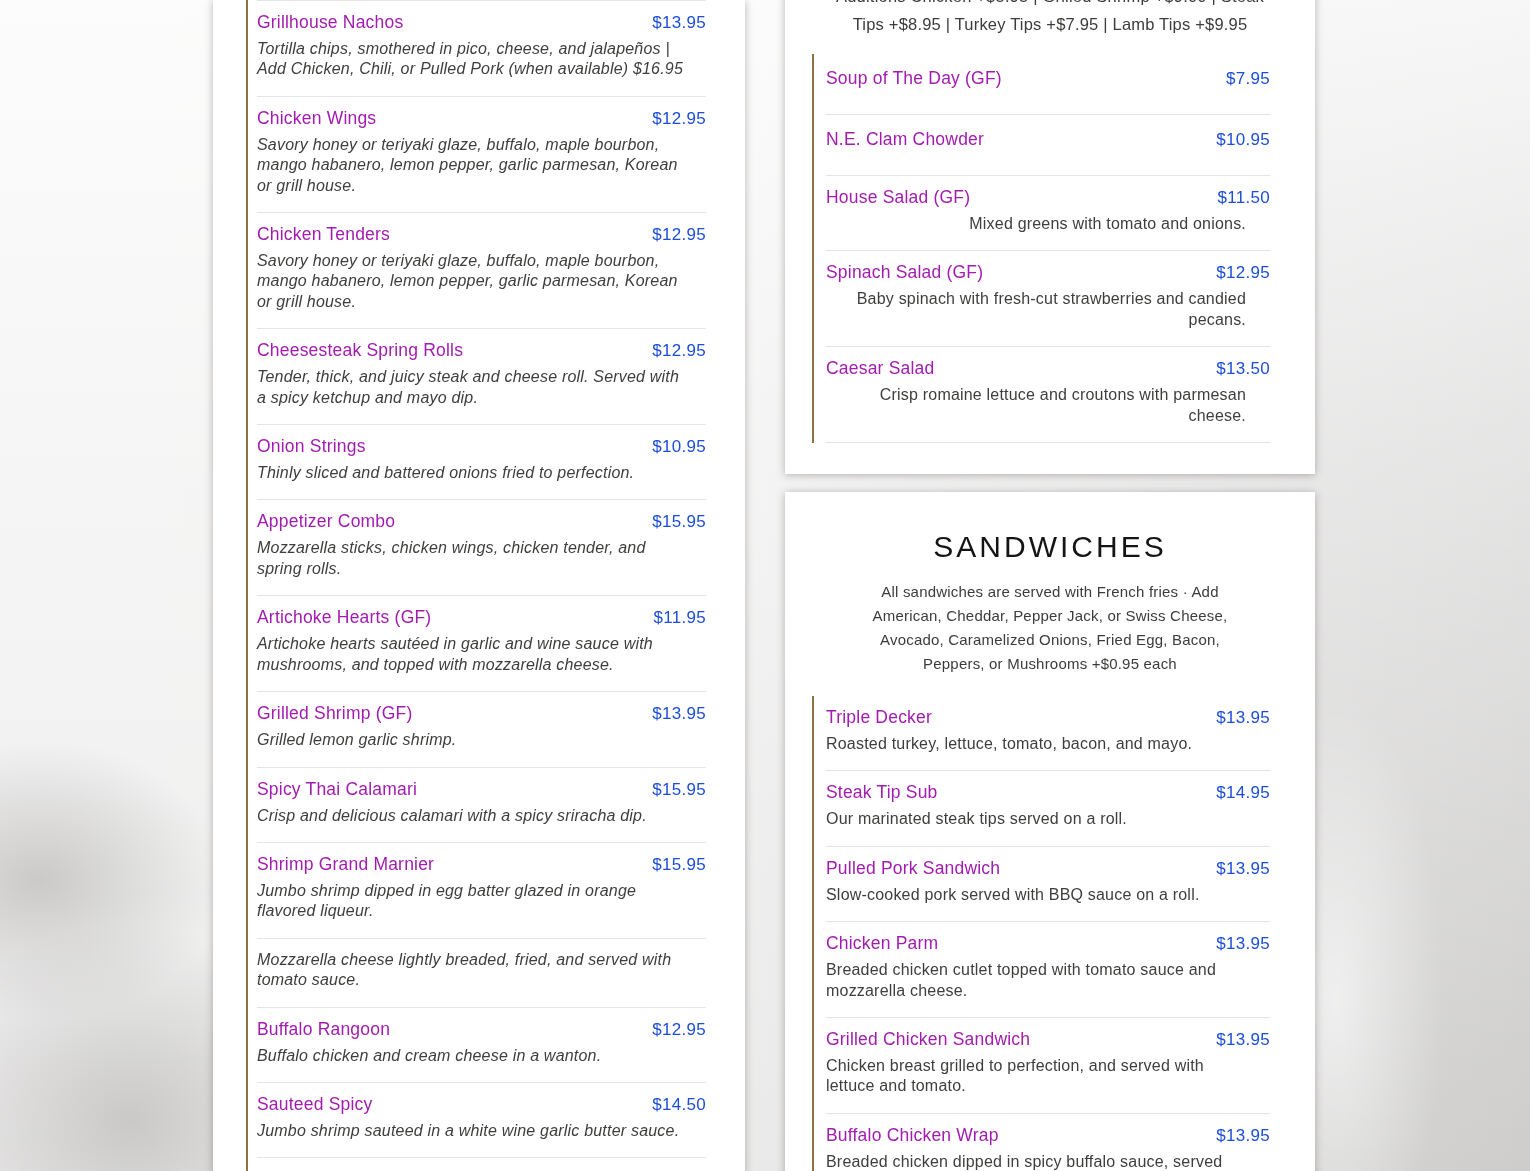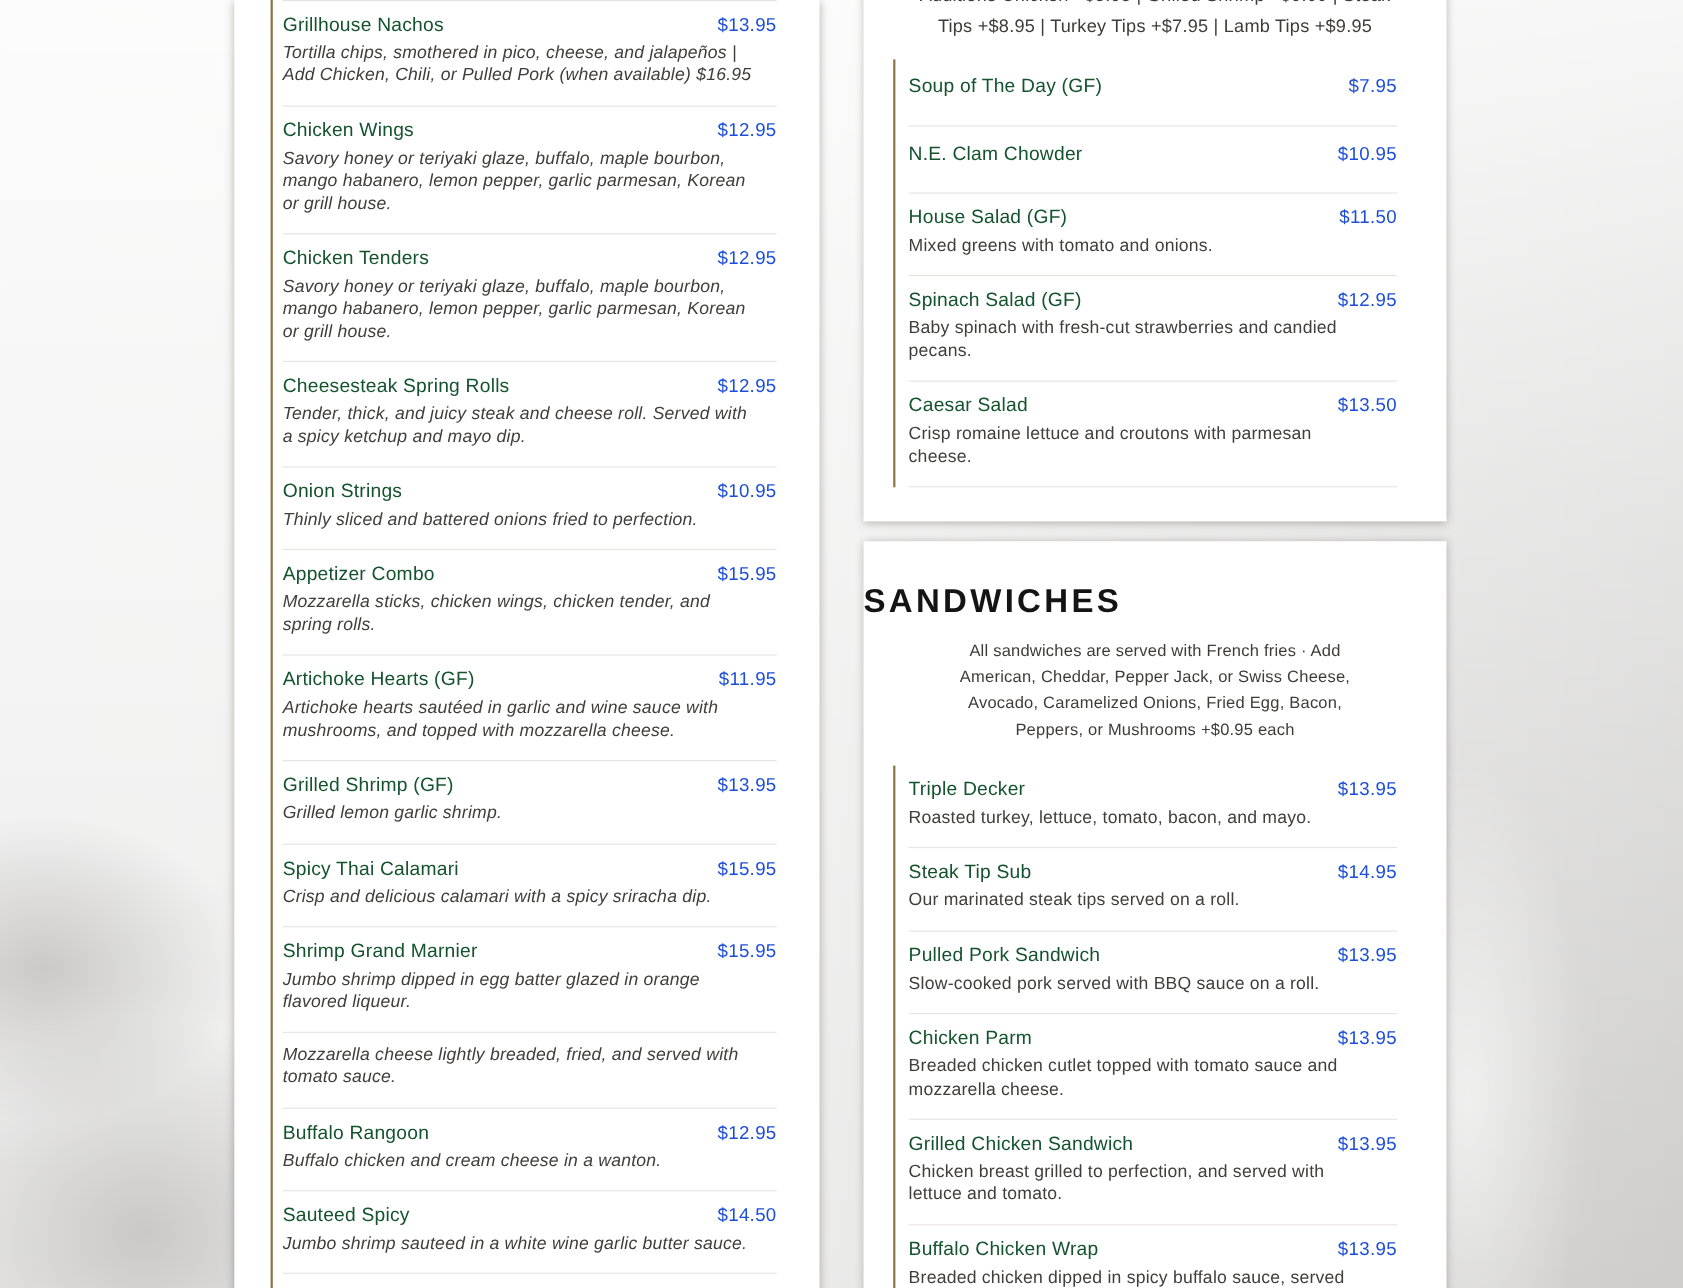--- a/index.html
+++ b/index.html
@@ -28,59 +28,60 @@
     margin: 132px 30px 16px 30px;
     text-align: center;
     font-size: 16.5px;
     line-height: 28px;
     color: #3d3c3a;
     letter-spacing: 0.2px;
     white-space: nowrap;
   }
   .section-heading {
     margin-top: 36px;
+    text-align: center;
     font-size: 30px;
     line-height: 38px;
-    font-weight: bold;
+    font-weight: normal;
     letter-spacing: 3px;
     color: #141414;
   }
   .section-note {
     margin: 14px auto 0 auto;
     text-align: center;
     font-size: 15px;
     line-height: 24px;
     color: #3d3c3a;
     letter-spacing: 0.2px;
     white-space: nowrap;
   }
 
   ul.menu-list {
     list-style: none;
     display: block;
     border-left: 2px solid #8c7245;
   }
   .left-card ul.menu-list   { margin: 0 39px 0 33px; padding-left: 9px;  min-height: 1200px; }
-  .soups-card ul.menu-list  { margin: 0 45px 0 27px; padding-left: 12px; }
+  .soups-card ul.menu-list  { margin: 0 45px 0 27px; padding-left: 12px; text-align: right; }
   .sand-card ul.menu-list   { margin: 20px 45px 0 27px; padding-left: 12px; }
 
   li.menu-item { padding: 11px 0 16px 0; border-bottom: 1px solid #e5e4e1; }
   li.menu-item.no-desc { padding: 14px 0 19px 0; }
   .left-card li.menu-item:first-child { border-top: 1px solid #e5e4e1; }
 
   .item-head {
     display: flex;
     justify-content: space-between;
     align-items: flex-start;
     margin-bottom: 6px;
   }
   .item-name {
     font-size: 17.5px;
     line-height: 21px;
-    color: #14532d;
+    color: #a21caf;
     letter-spacing: 0.2px;
   }
   .item-price {
     font-size: 17px;
     line-height: 21px;
     color: #1d4ed8;
     letter-spacing: 0.3px;
     flex-shrink: 0;
     padding-left: 12px;
   }

